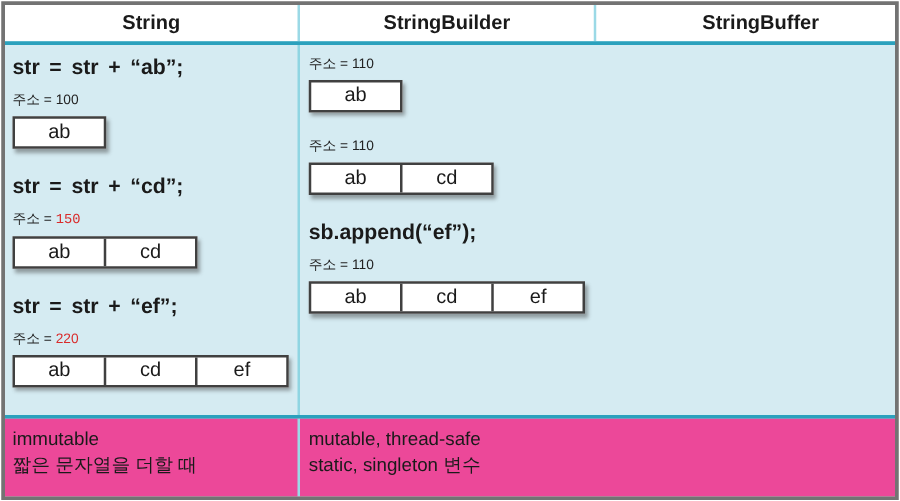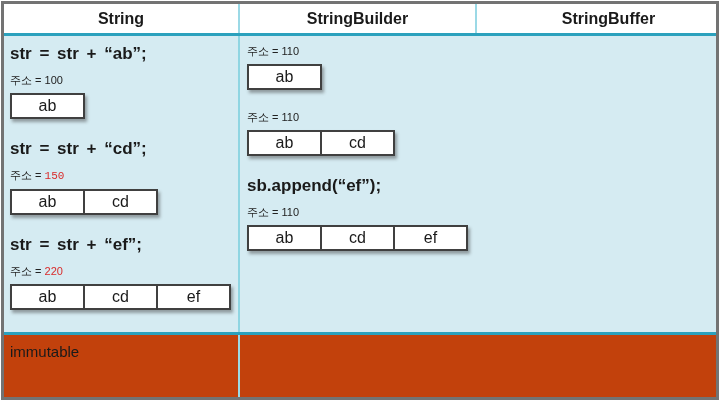--- a/index.html
+++ b/index.html
@@ -25,21 +25,21 @@
   .code { font-weight:bold; font-size:17px; line-height:20px; margin-bottom:9px; word-spacing:3px; }
   .addr { font-size:11px; line-height:14px; margin-bottom:6px; color:#222222; }
   .addr .val { }
   .mem { display:inline-flex; background:#ffffff; border:2px solid #404040;
          box-shadow:2px 3px 3px rgba(60,60,60,0.45); }
   .mem .cell { box-sizing:border-box; width:71px; height:22px; line-height:21px;
                text-align:center; font-size:16px; }
   .mem .cell + .cell { width:73px; border-left:2px solid #404040;text-align:center; }
 
   
-  .footer-row { flex:1; display:flex; background:#c2410c; }
+  .footer-row { flex:1; display:flex; background:#ec4899; }
   .fcell { box-sizing:border-box; padding:6px 4px 0 6px; font-size:15px; line-height:21px; }
   .fcell.c1 { width:236px; border-right:2px solid #9bd9e6; }
   .fcell.c2 { width:237px; border-right:2px solid #9bd9e6; }
   .fcell.c3 { flex:1; padding-left:7px; }
 </style>
 </head>
 <body>
 
 <div class="table">
 
@@ -119,16 +119,21 @@
           <div class="cell">ef</div>
         </div>
       </div>
     </div>
 
   </div>
 
   <div class="footer-row">
     <div class="fcell c1">
       <div>immutable</div>
+      <div>짧은 문자열을 더할 때</div>
+    </div>
+    <div class="fcell c3">
+      <div>mutable, thread-safe</div>
+      <div>static, singleton 변수</div>
     </div>
   </div>
 
 </div>
 
 </body></html>

